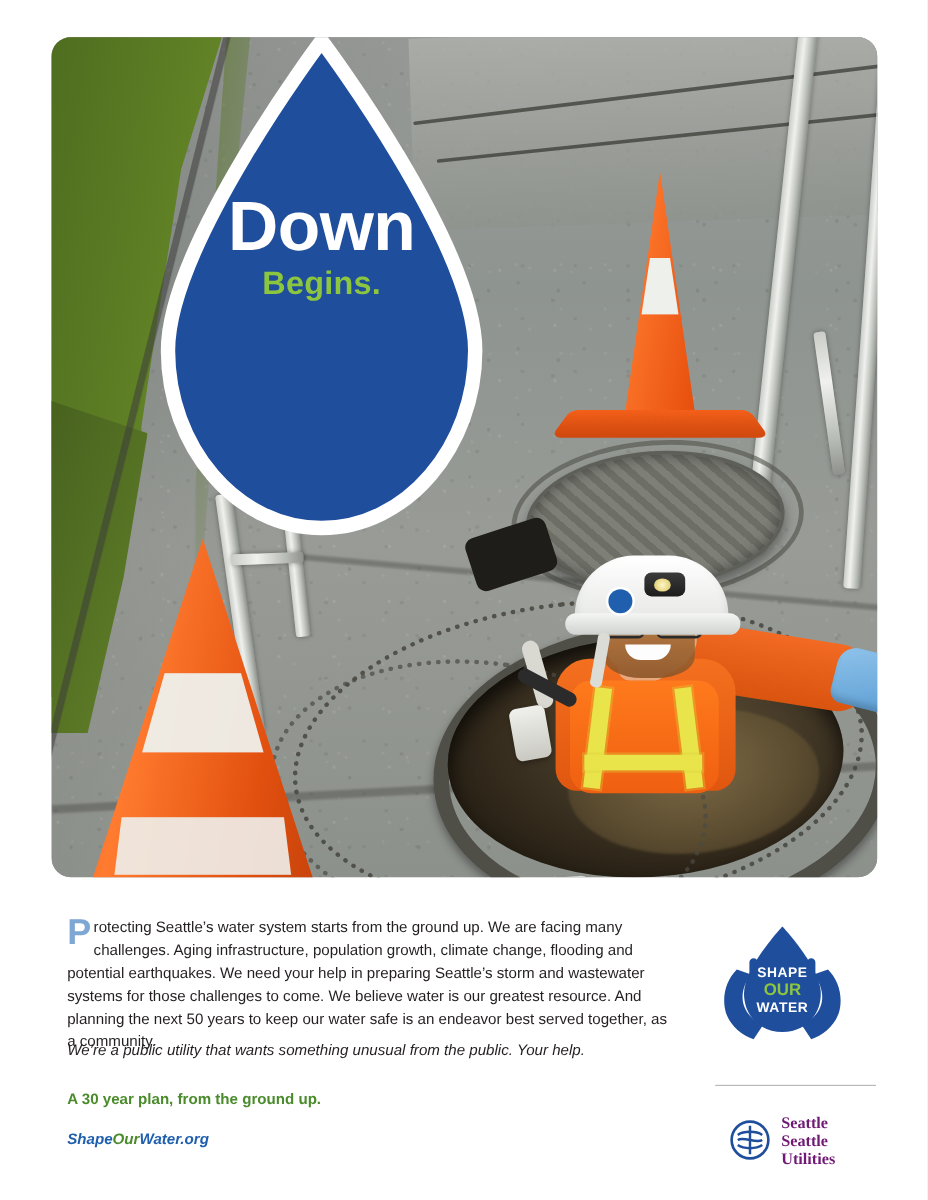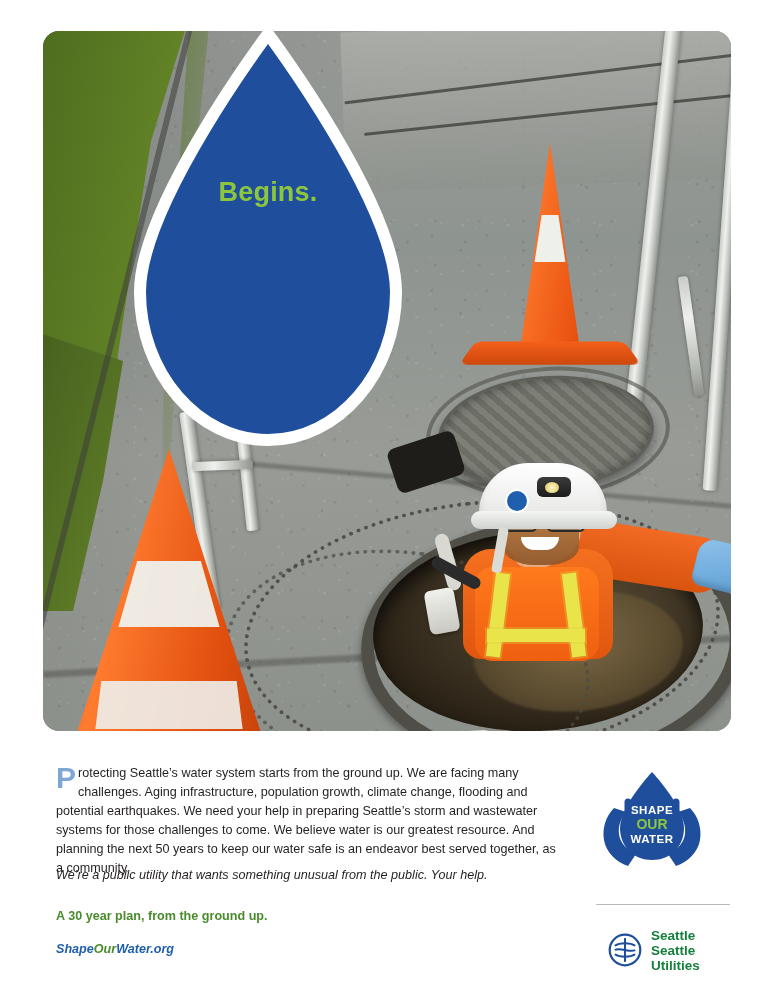--- a/index.html
+++ b/index.html
@@ -494,21 +494,22 @@
     height: 60px;
     display: flex;
     align-items: center;
     gap: 9px;
   }
   .spu-mark { width: 34px; height: 34px; flex: 0 0 34px; }
   .spu-text {
     font-size: 13.5px;
     line-height: 15px;
     font-weight: bold;
-    color: #15803d;
+    color: #701a75;
+    font-family: Liberation Serif, serif;
   }
 </style>
 </head>
 <body>
 
 <div class="poster">
 
   <div class="hero">
     <div class="asphalt"></div>
     <div class="asphalt-noise"></div>
@@ -577,21 +578,22 @@
     <div class="cone-left-stripe1"></div>
     <div class="cone-left-stripe2"></div>
 
     <div class="hook"></div>
 
     <div class="droplet" style="left:61px; top:-3px;">
       <svg class="droplet-svg" viewBox="0 0 328 420" xmlns="http://www.w3.org/2000/svg">
         <path d="M164 6 C164 6 36 176 36 264 C36 344 93 412 164 412 C235 412 292 344 292 264 C292 176 164 6 164 6 Z" fill="#1f4e9c" stroke="#ffffff" stroke-width="12"></path>
       </svg>
       <div class="droplet-text">
-        <div class="d-sub" style="margin-top:14px">Begins.</div>
+        <div class="d-head">Down</div>
+        <div class="d-sub" style="margin-top:0">Begins.</div>
       </div>
     </div>
   </div>
 
   <div class="bottom">
 
     <div class="body-copy">
       <span class="dropcap">P</span><span>rotecting Seattle’s water system starts from the ground up. We are facing many challenges. Aging infrastructure, population growth, climate change, flooding and potential earthquakes. We need your help in preparing Seattle’s storm and wastewater systems for those challenges to come. We believe water is our greatest resource. And planning the next 50 years to keep our water safe is an endeavor best served together, as a community.</span>
     </div>
 

